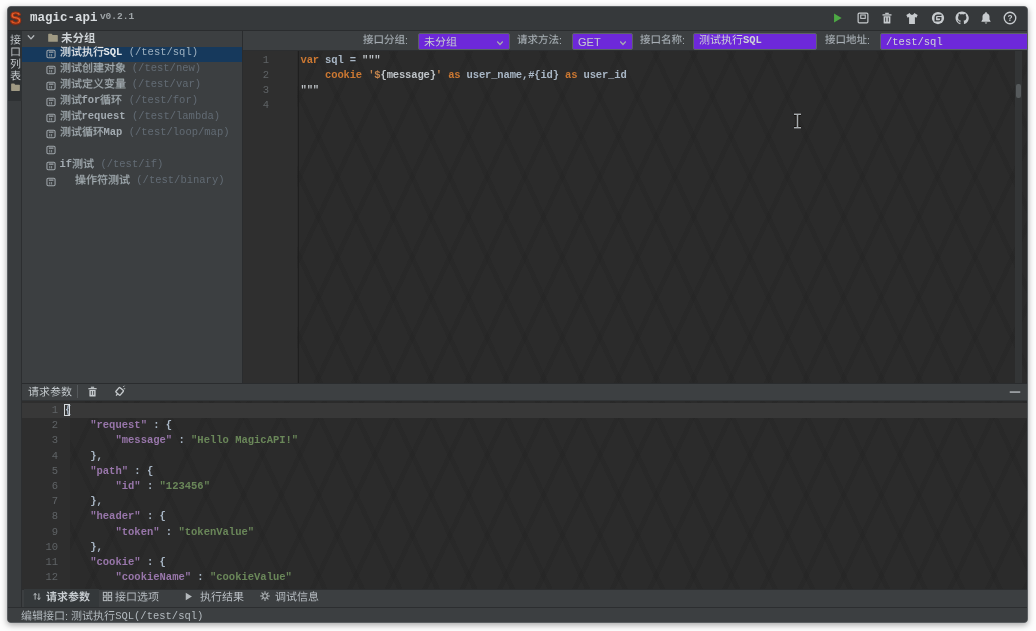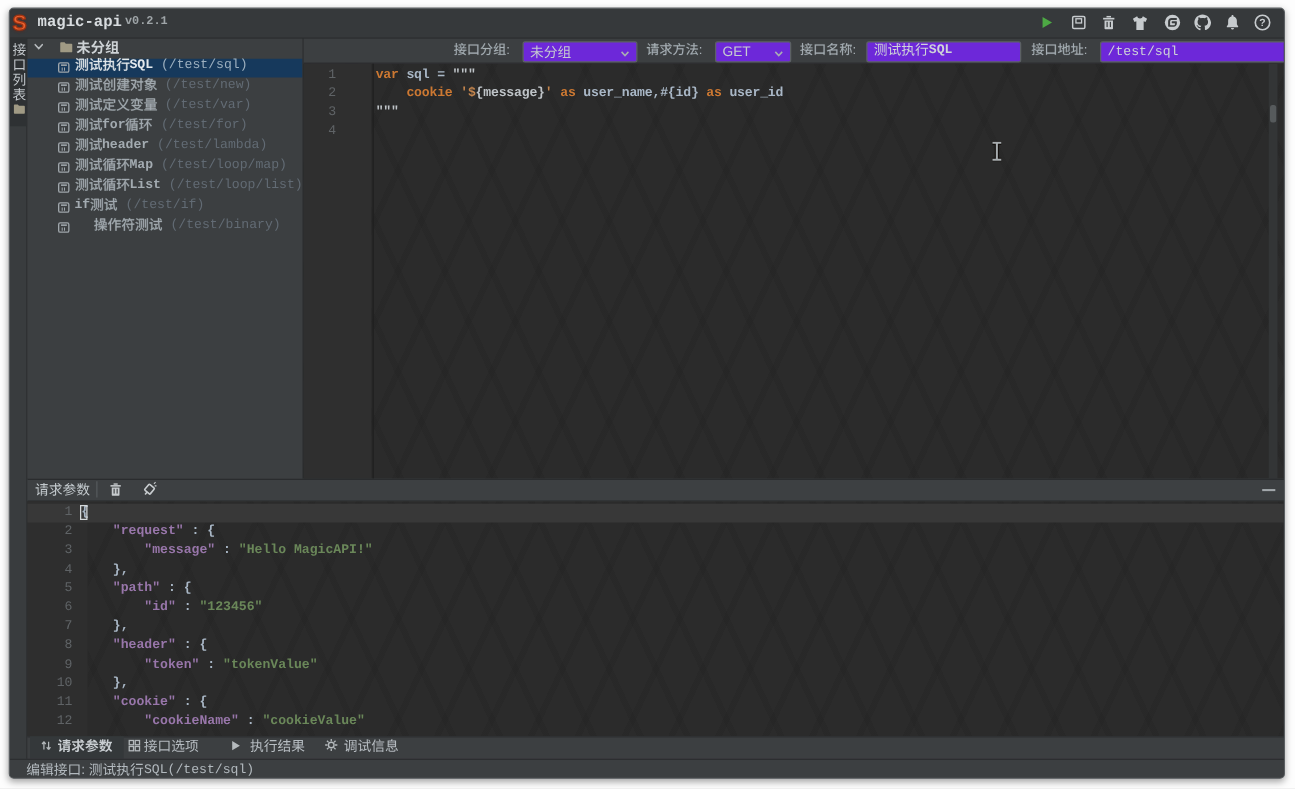--- a/index.html
+++ b/index.html
@@ -219,21 +219,21 @@
 <svg class="ab" style="left:38px;top:106.2px;width:10px;height:10px;" viewBox="0 0 16 16">
       <rect x="1.5" y="2" width="13" height="12" rx="2" fill="none" stroke="#9fa6ab" stroke-width="1.7"></rect>
       <rect x="4.5" y="4" width="7.5" height="2" fill="#9fa6ab"></rect>
       <path d="M6 8 v4 M9 8 v4" stroke="#9fa6ab" stroke-width="1.3"></path>
     </svg>
 <div class="fx" style="left:51.5px;top:103px;height:16px">
       <svg style="width:22px;height:11px;" viewBox="0 0 2000 1000" fill="#a3abb1" stroke="#a3abb1" stroke-width="28">
         <use href="#c6d4b" x="0"></use>
         <use href="#c8bd5" x="1000"></use>
       </svg>
-      <span style="font:bold 10.5px 'Liberation Mono',monospace;color:#a3abb1;white-space:pre">header</span>
+      <span style="font:bold 10.5px 'Liberation Mono',monospace;color:#a3abb1;white-space:pre">request</span>
       <span style="font:normal 10.5px 'Liberation Mono',monospace;color:#626b74;white-space:pre"> (/test/lambda)</span>
     </div>
 <svg class="ab" style="left:38px;top:122.2px;width:10px;height:10px;" viewBox="0 0 16 16">
       <rect x="1.5" y="2" width="13" height="12" rx="2" fill="none" stroke="#9fa6ab" stroke-width="1.7"></rect>
       <rect x="4.5" y="4" width="7.5" height="2" fill="#9fa6ab"></rect>
       <path d="M6 8 v4 M9 8 v4" stroke="#9fa6ab" stroke-width="1.3"></path>
     </svg>
 <div class="fx" style="left:51.5px;top:119px;height:16px">
       <svg style="width:44px;height:11px;" viewBox="0 0 4000 1000" fill="#a3abb1" stroke="#a3abb1" stroke-width="28">
         <use href="#c6d4b" x="0"></use>
@@ -242,30 +242,20 @@
         <use href="#c73af" x="3000"></use>
       </svg>
       <span style="font:bold 10.5px 'Liberation Mono',monospace;color:#a3abb1;white-space:pre">Map</span>
       <span style="font:normal 10.5px 'Liberation Mono',monospace;color:#626b74;white-space:pre"> (/test/loop/map)</span>
     </div>
 <svg class="ab" style="left:38px;top:138.2px;width:10px;height:10px;" viewBox="0 0 16 16">
       <rect x="1.5" y="2" width="13" height="12" rx="2" fill="none" stroke="#9fa6ab" stroke-width="1.7"></rect>
       <rect x="4.5" y="4" width="7.5" height="2" fill="#9fa6ab"></rect>
       <path d="M6 8 v4 M9 8 v4" stroke="#9fa6ab" stroke-width="1.3"></path>
     </svg>
-<div class="fx" style="left:51.5px;top:135px;height:16px">
-      <svg style="width:44px;height:11px;" viewBox="0 0 4000 1000" fill="#a3abb1" stroke="#a3abb1" stroke-width="28">
-        <use href="#c6d4b" x="0"></use>
-        <use href="#c8bd5" x="1000"></use>
-        <use href="#c5faa" x="2000"></use>
-        <use href="#c73af" x="3000"></use>
-      </svg>
-      <span style="font:bold 10.5px 'Liberation Mono',monospace;color:#a3abb1;white-space:pre">List</span>
-      <span style="font:normal 10.5px 'Liberation Mono',monospace;color:#626b74;white-space:pre"> (/test/loop/list)</span>
-    </div>
 <svg class="ab" style="left:38px;top:154.2px;width:10px;height:10px;" viewBox="0 0 16 16">
       <rect x="1.5" y="2" width="13" height="12" rx="2" fill="none" stroke="#9fa6ab" stroke-width="1.7"></rect>
       <rect x="4.5" y="4" width="7.5" height="2" fill="#9fa6ab"></rect>
       <path d="M6 8 v4 M9 8 v4" stroke="#9fa6ab" stroke-width="1.3"></path>
     </svg>
 <div class="fx" style="left:51.5px;top:151px;height:16px">
       <span style="font:bold 10.5px 'Liberation Mono',monospace;color:#a3abb1;white-space:pre">if</span>
       <svg style="width:22px;height:11px;" viewBox="0 0 2000 1000" fill="#a3abb1" stroke="#a3abb1" stroke-width="28">
         <use href="#c6d4b" x="0"></use>
         <use href="#c8bd5" x="1000"></use>

